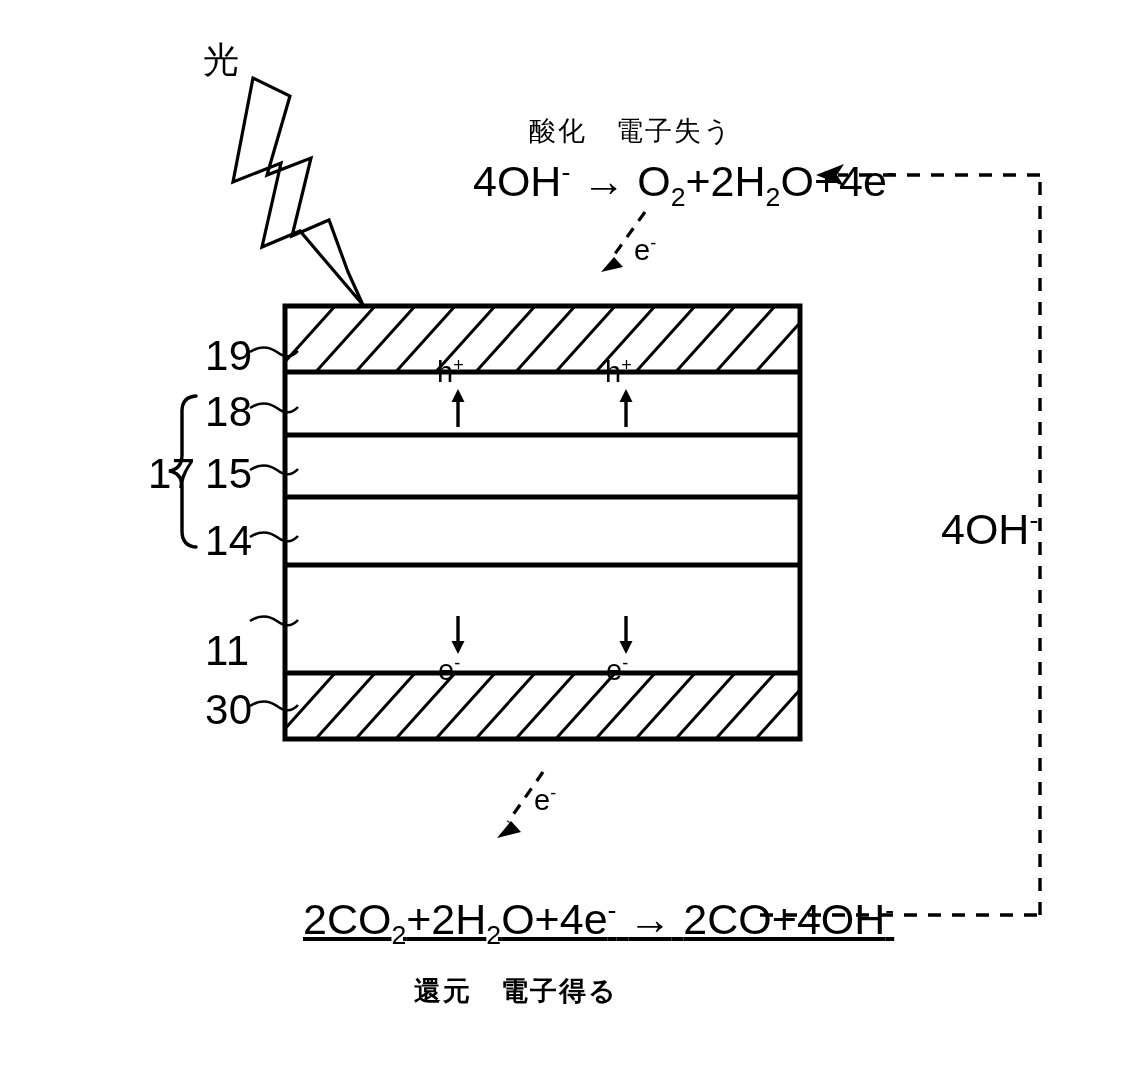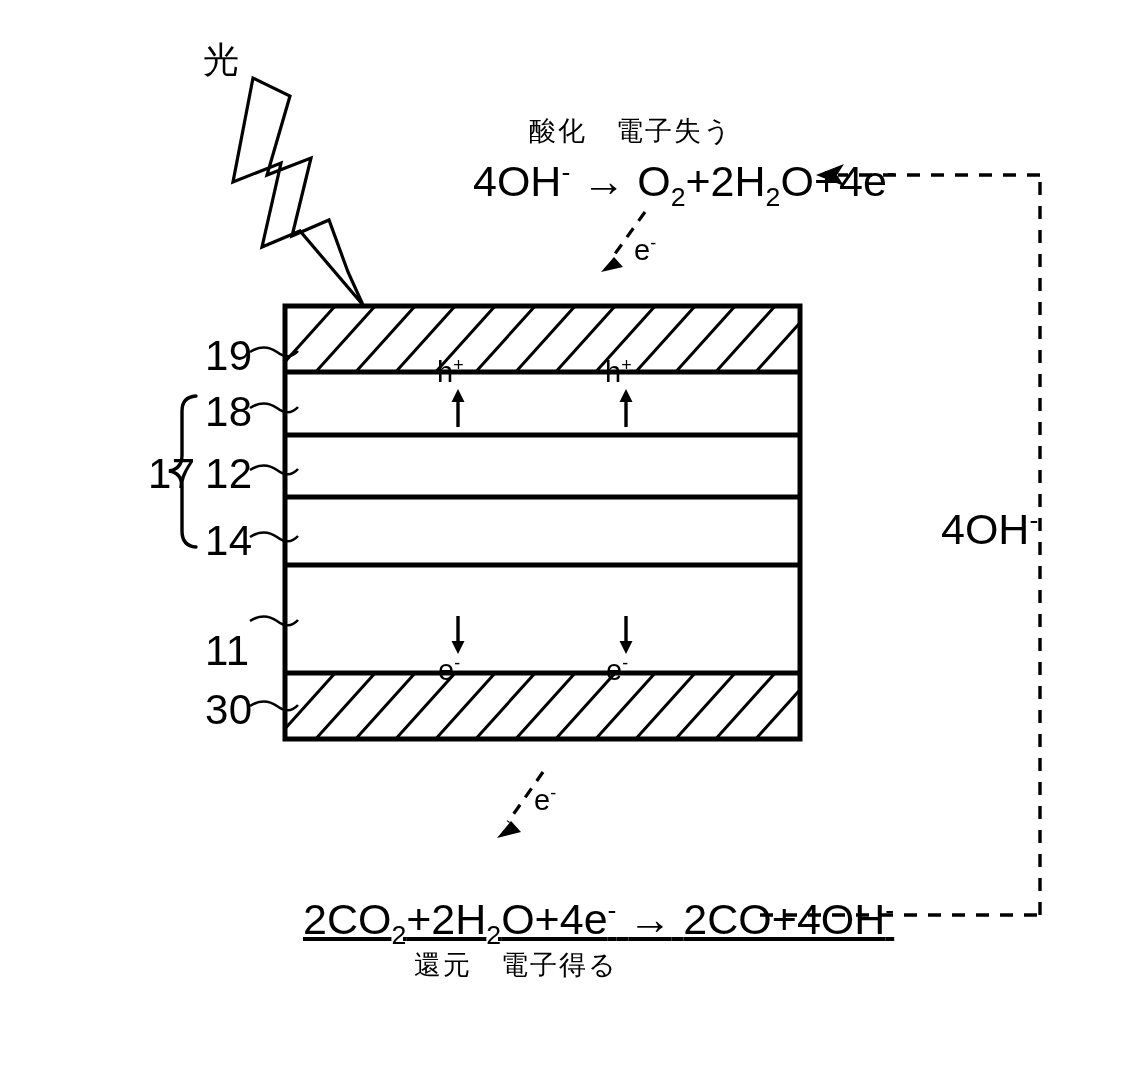--- a/index.html
+++ b/index.html
@@ -206,21 +206,21 @@
     <span>→</span>
     <span>O</span><span class="sub">2</span><span>+2H</span><span class="sub">2</span><span>O</span><span>+4e</span><span class="sup">-</span>
   </div>
 
   <div class="lbl carrier" style="left:634px; top:236px;">
     <span>e</span><span class="sup">-</span>
   </div>
 
   <div class="lbl ref-num" style="left:205px; top:335px;">19</div>
   <div class="lbl ref-num" style="left:205px; top:391px;">18</div>
-  <div class="lbl ref-num" style="left:205px; top:453px;">12</div>
+  <div class="lbl ref-num" style="left:205px; top:453px;">15</div>
   <div class="lbl ref-num" style="left:205px; top:520px;">14</div>
   <div class="lbl ref-num" style="left:205px; top:604px;margin-top:26px;">11</div>
   <div class="lbl ref-num" style="left:205px; top:689px;">30</div>
 
   <div class="lbl ref-num" style="left:148px; top:453px;">17</div>
 
   <div class="lbl carrier" style="left:437px; top:358px;">
     <span>h</span><span class="sup">+</span>
   </div>
   <div class="lbl carrier" style="left:605px; top:358px;">
@@ -241,15 +241,15 @@
   <div class="lbl carrier" style="left:534px; top:786px;">
     <span>e</span><span class="sup">-</span>
   </div>
 
   <div class="lbl eq" style="left:303px; top:898px;text-decoration:underline;">
     <span>2CO</span><span class="sub">2</span><span>+2H</span><span class="sub">2</span><span>O+4e</span><span class="sup">-</span>
     <span>→</span>
     <span>2CO+4OH</span><span class="sup">-</span>
   </div>
 
-  <div class="lbl jp" style="left:414px; top:952px;">還元　電子得る</div>
+  <div class="lbl jp" style="left:414px; top:978px;font-weight:bold;">還元　電子得る</div>
 
 </div>
 
 </body></html>

